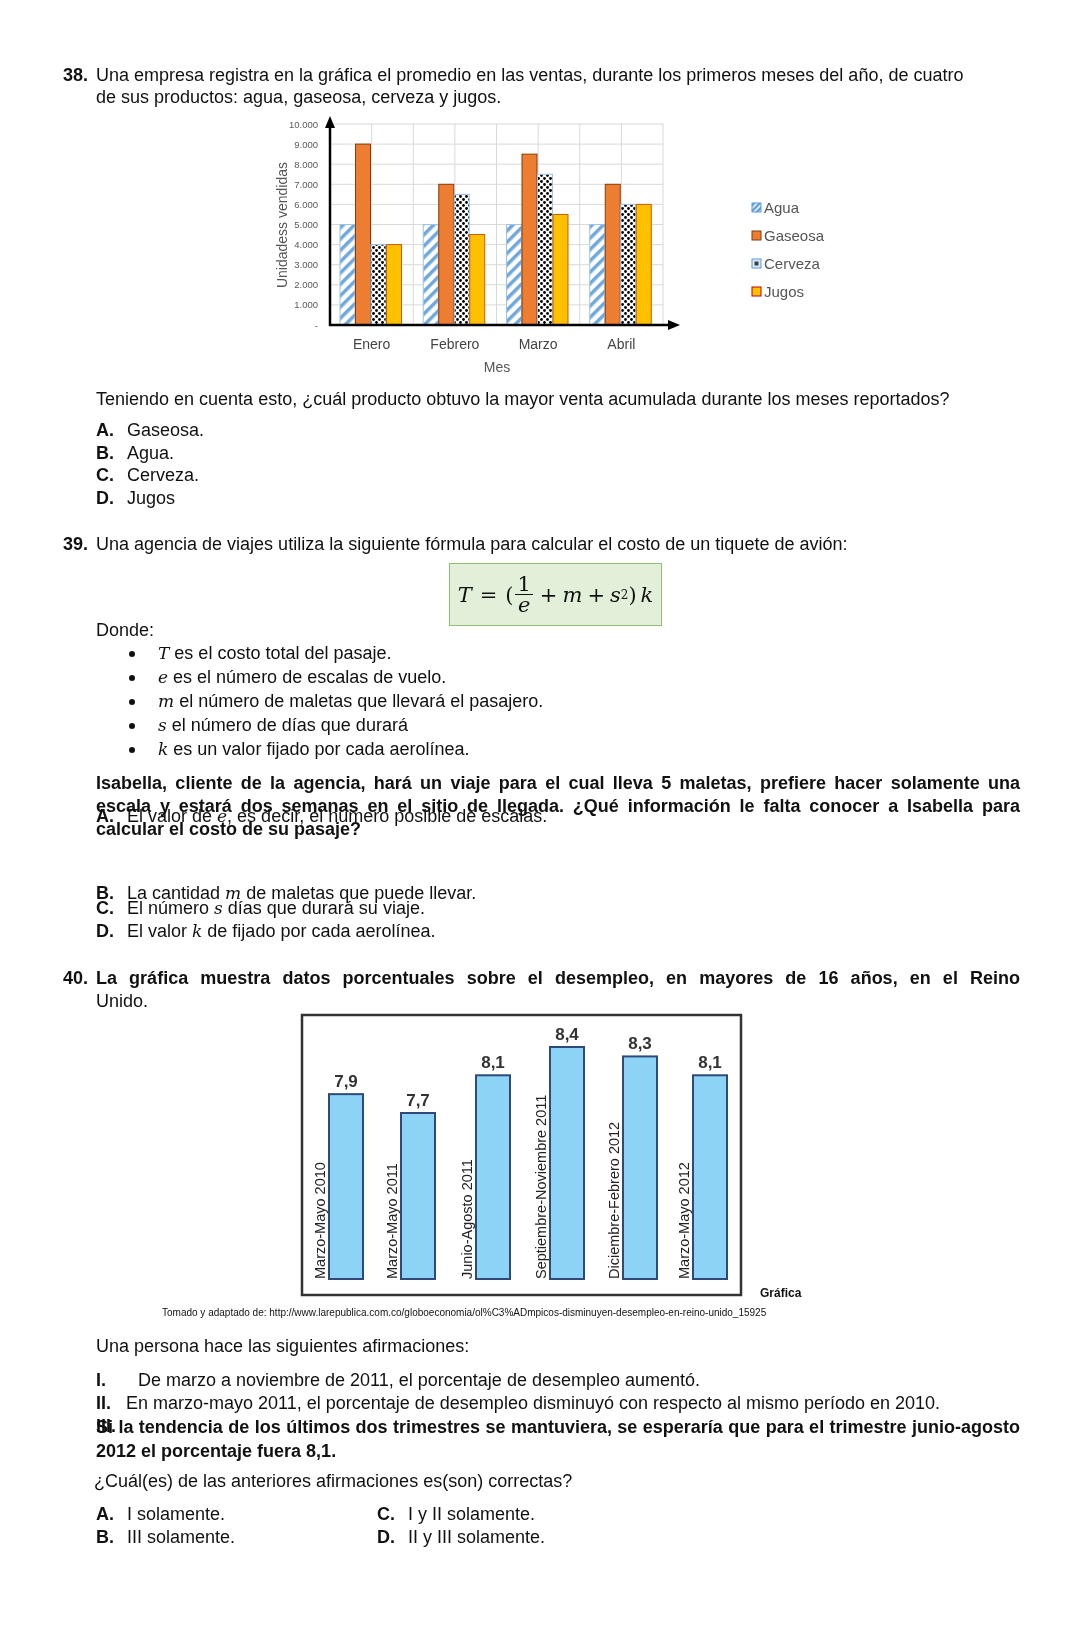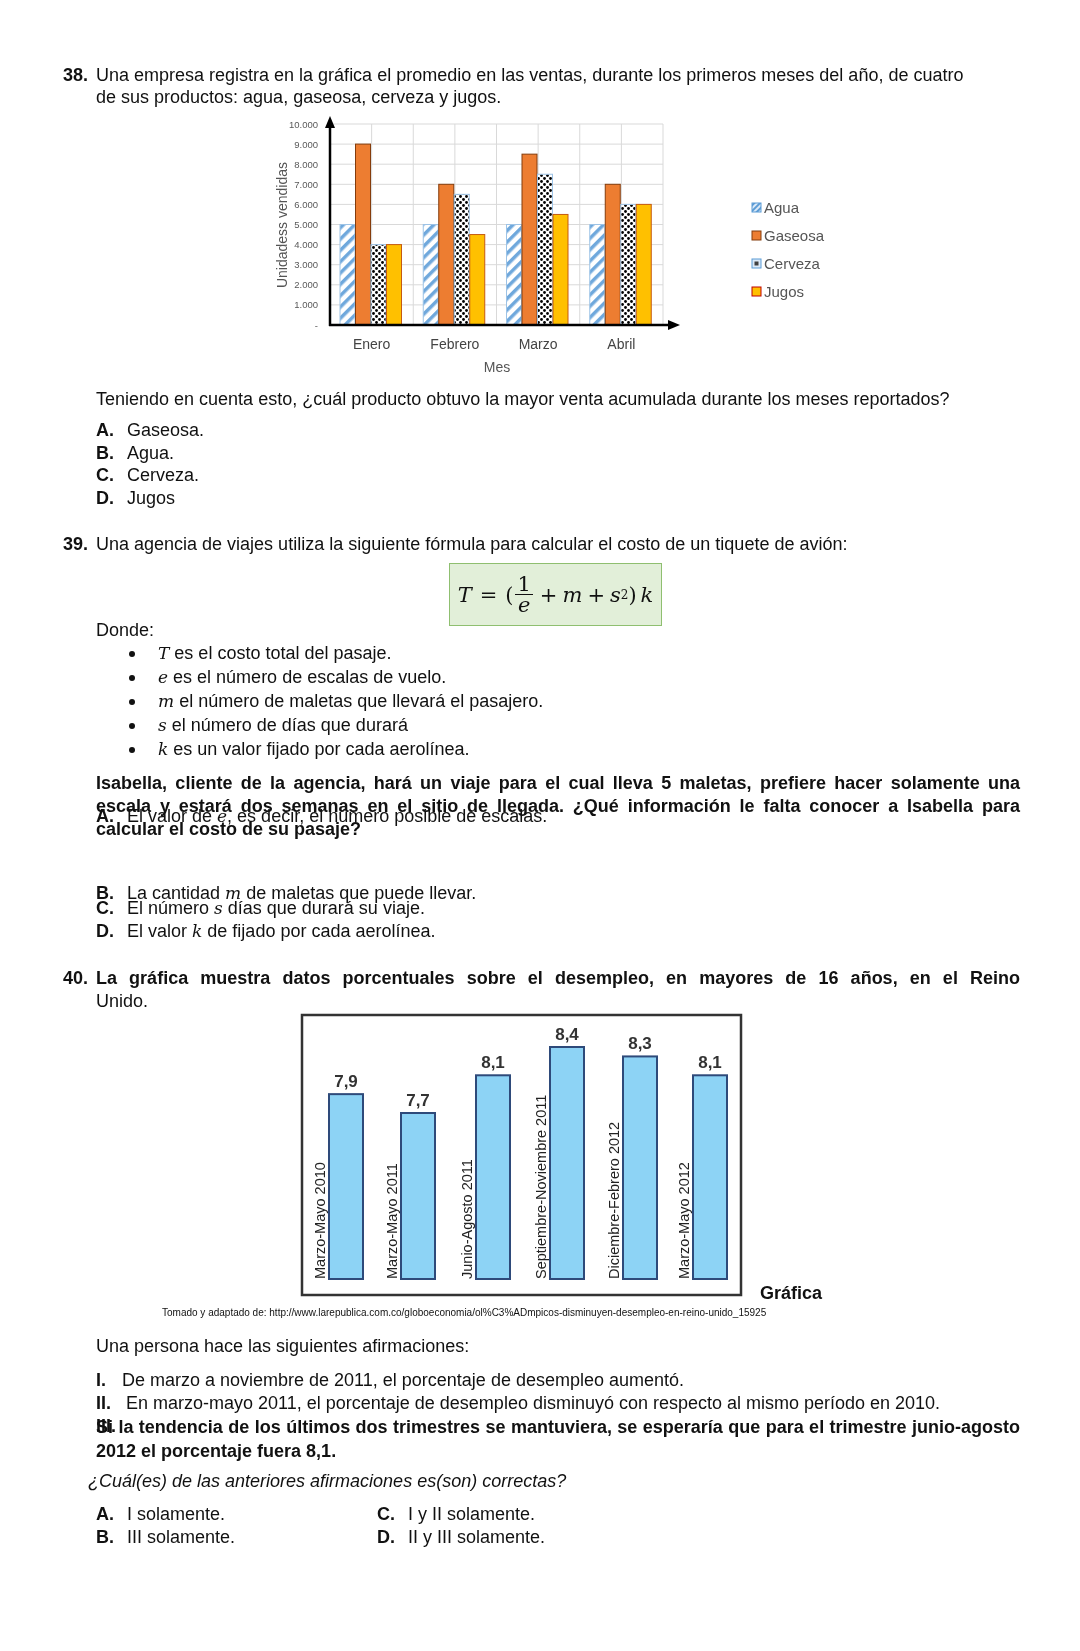--- a/index.html
+++ b/index.html
@@ -201,37 +201,37 @@
       <text x="0" y="0" transform="translate(546,1279) rotate(-90)" font-size="14.5" fill="#222" text-anchor="start">Septiembre-Noviembre 2011</text>
       <rect x="623" y="1056.4285714285713" width="34" height="222.57142857142867" fill="#8dd3f5" stroke="#2e4a7a" stroke-width="2"></rect>
       <text x="640" y="1049.4285714285713" font-size="17" font-weight="bold" fill="#333" text-anchor="middle">8,3</text>
       <text x="0" y="0" transform="translate(619,1279) rotate(-90)" font-size="14.5" fill="#222" text-anchor="start">Diciembre-Febrero 2012</text>
       <rect x="693" y="1075.2857142857144" width="34" height="203.71428571428555" fill="#8dd3f5" stroke="#2e4a7a" stroke-width="2"></rect>
       <text x="710" y="1068.2857142857144" font-size="17" font-weight="bold" fill="#333" text-anchor="middle">8,1</text>
       <text x="0" y="0" transform="translate(689,1279) rotate(-90)" font-size="14.5" fill="#222" text-anchor="start">Marzo-Mayo 2012</text>
     </g>
 </svg>
 
-<div class="t" style="left:760px;top:1282px;font-weight:bold;font-size:18px;">Gráfica</div>
+<div class="t" style="left:760px;top:1282px;font-weight:bold;font-size:12px;">Gráfica</div>
 <div class="t" style="left:162px;top:1305px;font-size:10px;line-height:16px;">Tomado y adaptado de: http://www.larepublica.com.co/globoeconomia/ol%C3%ADmpicos-disminuyen-desempleo-en-reino-unido_15925</div>
 
 <div class="t" style="left:96px;top:1335px;">Una persona hace las siguientes afirmaciones:</div>
 <div id="q40-statements">
     <div class="t" style="left:96px;top:1369px;width:924px;white-space:normal;">
       <span style="position:absolute;left:0;top:0;font-weight:bold;">I.</span>
-      <div class="" style="margin-left:26px;">De marzo a noviembre de 2011, el porcentaje de desempleo aumentó.</div>
+      <div class="" style="margin-left:42px;">De marzo a noviembre de 2011, el porcentaje de desempleo aumentó.</div>
     </div>
     <div class="t" style="left:96px;top:1392px;width:924px;white-space:normal;">
       <span style="position:absolute;left:0;top:0;font-weight:bold;">II.</span>
       <div class="" style="margin-left:30px;">En marzo-mayo 2011, el porcentaje de desempleo disminuyó con respecto al mismo período en 2010.</div>
     </div>
     <div class="t" style="left:96px;top:1415px;width:924px;white-space:normal;">
       <span style="position:absolute;left:0;top:0;font-weight:bold;">III.</span>
       <div class="just" style="line-height:24px;">Si la tendencia de los últimos dos trimestres se mantuviera, se esperaría que para el trimestre junio-agosto 2012 el porcentaje fuera 8,1.</div>
     </div>
   </div>
-<div class="t" style="left:88px;top:1470px;font-style:italic;">¿Cuál(es) de las anteriores afirmaciones es(son) correctas?</div>
+<div class="t" style="left:94px;top:1470px;">¿Cuál(es) de las anteriores afirmaciones es(son) correctas?</div>
 <div id="q40-options">
     <div class="t" style="left:96px;top:1503px;"><span class="lbl">A.</span><span>I solamente.</span></div>
     <div class="t" style="left:96px;top:1526px;"><span class="lbl">B.</span><span>III solamente.</span></div>
     <div class="t" style="left:377px;top:1503px;"><span class="lbl">C.</span><span>I y II solamente.</span></div>
     <div class="t" style="left:377px;top:1526px;"><span class="lbl">D.</span><span>II y III solamente.</span></div>
   </div>
 
 </body></html>

